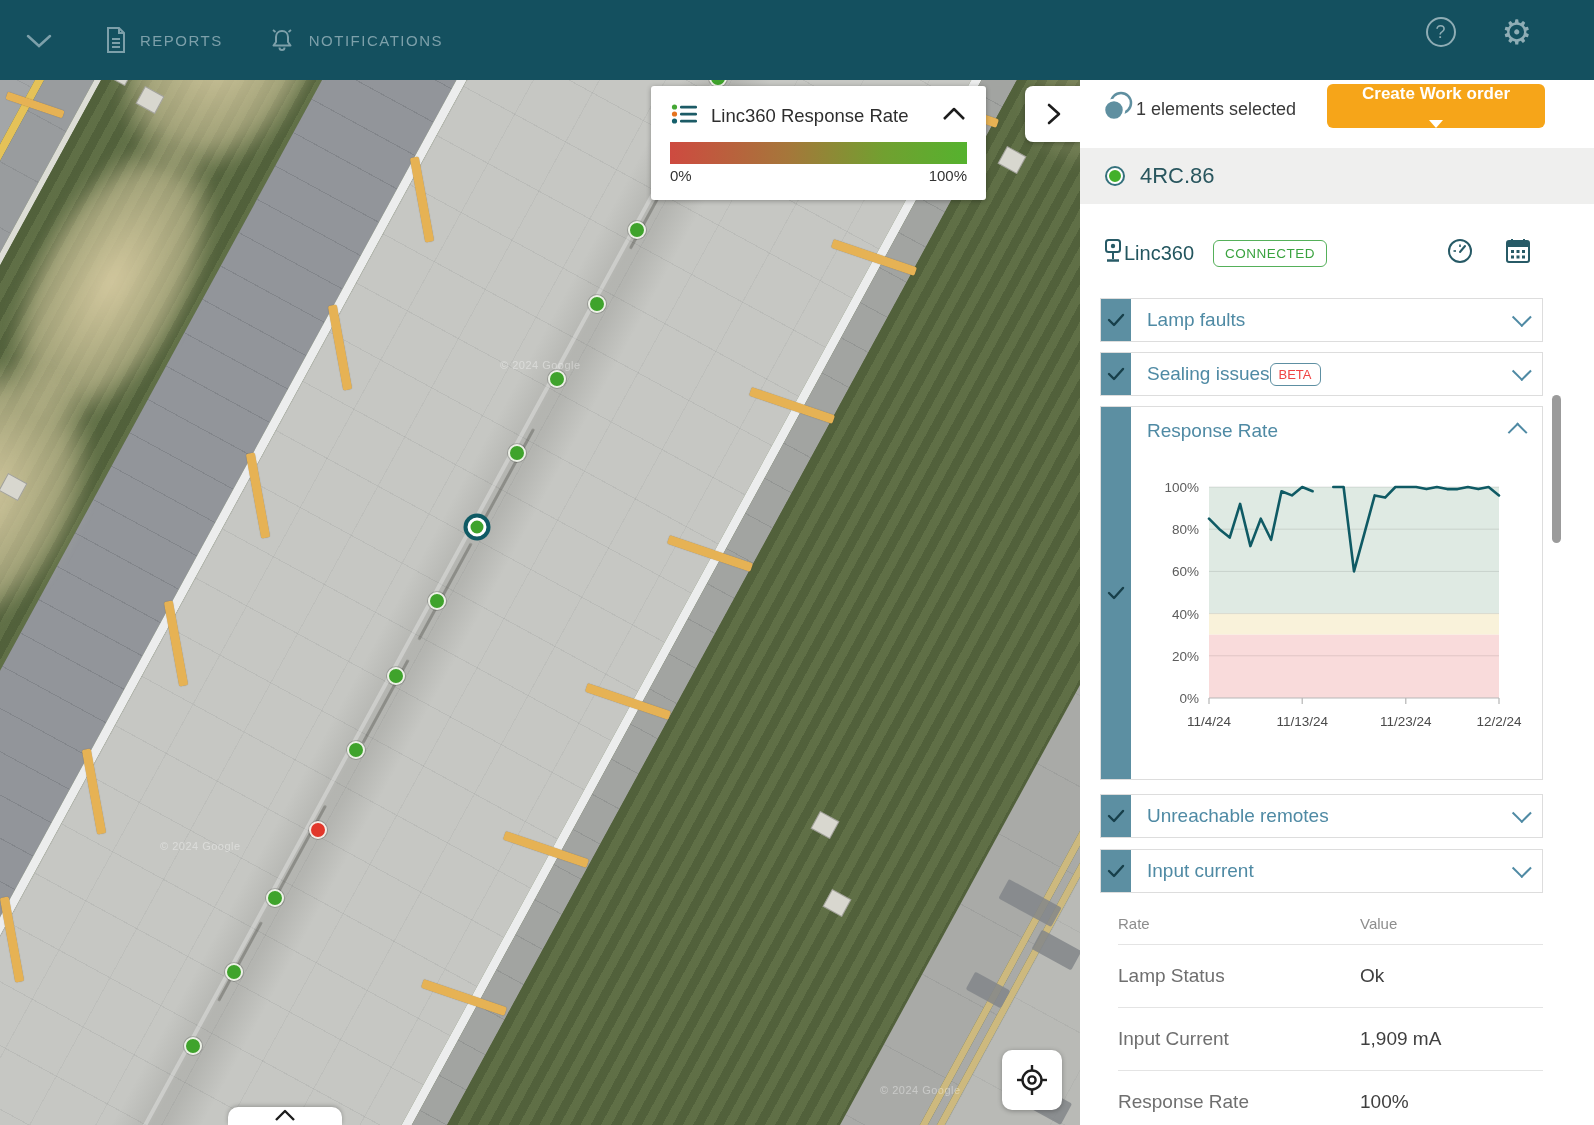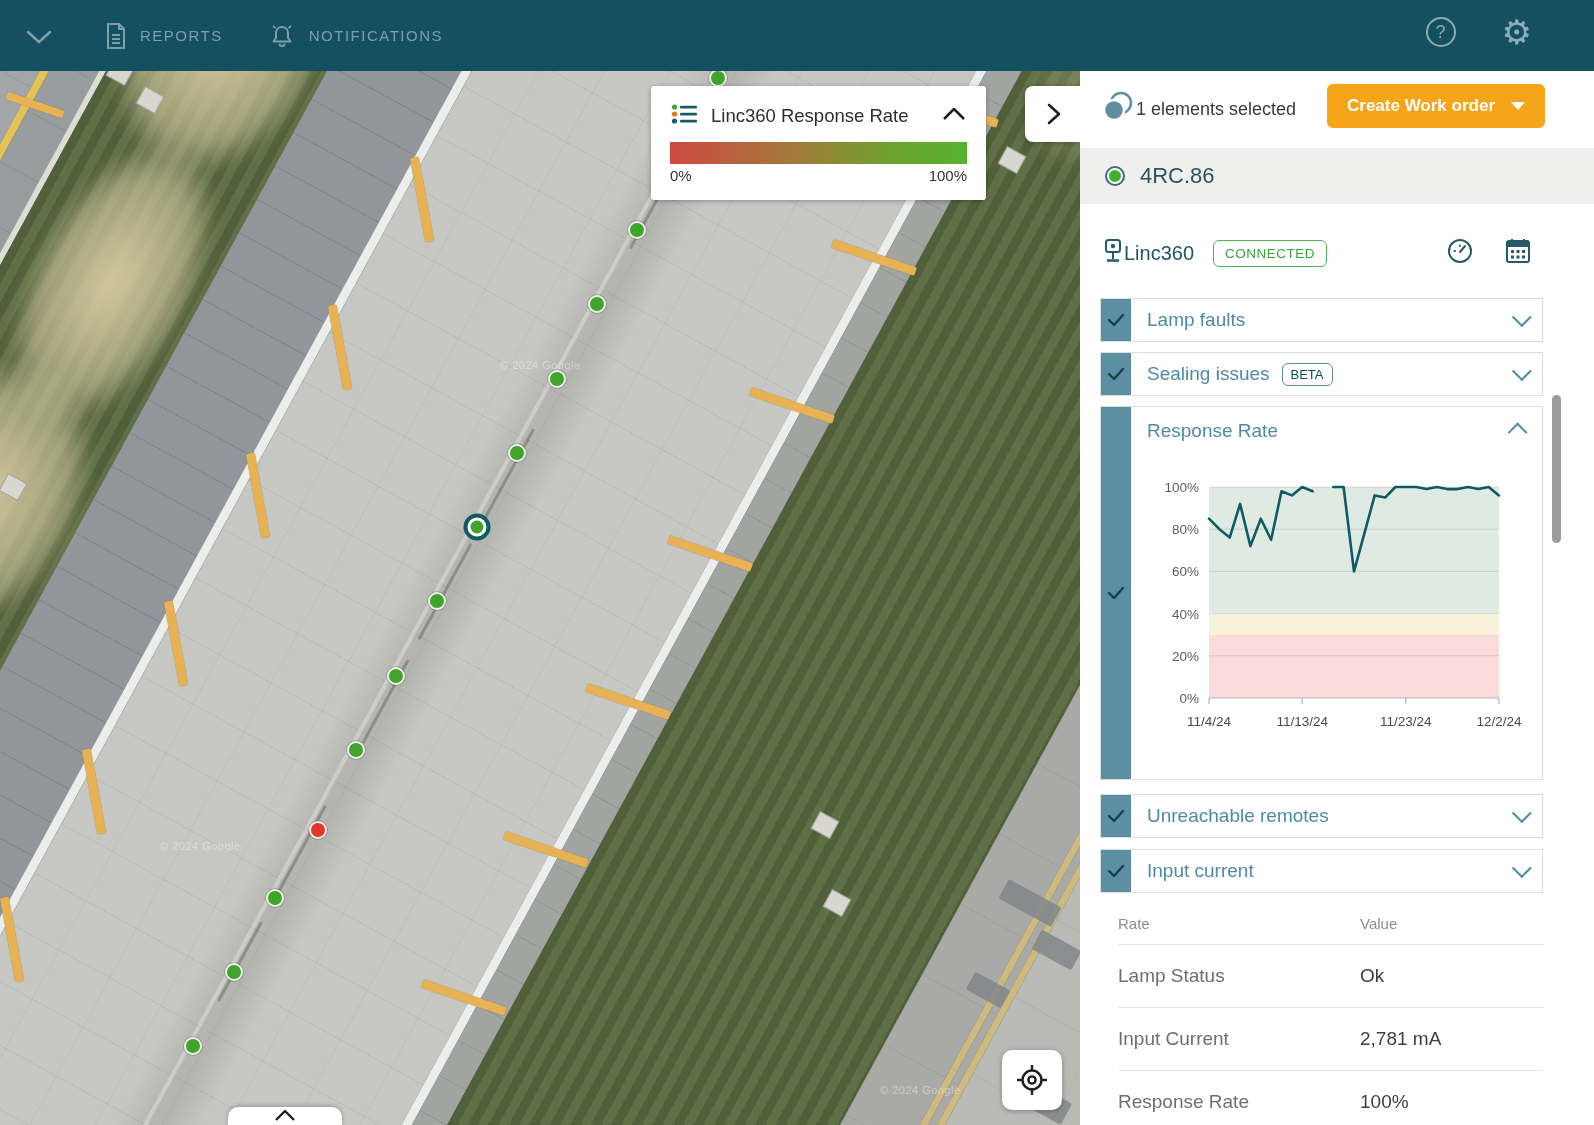--- a/index.html
+++ b/index.html
@@ -1,19 +1,19 @@
 <!DOCTYPE html>
 <html><head>
 <meta charset="utf-8">
 <style>
   * { margin:0; padding:0; box-sizing:border-box; }
   html,body { width:1594px; height:1125px; overflow:hidden; font-family:"Liberation Sans", sans-serif; background:#fff; }
 
   
-  .nav { position:absolute; left:0; top:0; width:1594px; height:71px; background:#14505f; z-index:60; display:flex; align-items:center; }
+  .nav { position:absolute; left:0; top:0; width:1594px; height:80px; background:#14505f; z-index:60; display:flex; align-items:center; }
   .nav-chevron { margin-left:22px; width:34px; height:24px; cursor:pointer; }
   .nav-item { display:flex; align-items:center; gap:12px; margin-left:44px; color:#7da0aa; font-size:15px; letter-spacing:1.5px; cursor:pointer; }
   .nav-item svg { display:block; }
   .nav-right { position:absolute; right:0; top:0; height:64px; display:flex; align-items:center; gap:46px; padding-right:62px; }
   .help-btn { width:30px; height:30px; border:2px solid #8fadb5; border-radius:50%; color:#8fadb5; font-size:18px; display:flex; align-items:center; justify-content:center; cursor:pointer; }
   .gear { font-size:34px; color:#8fadb5; line-height:1; cursor:pointer; }
 
   
   .map { position:absolute; left:0; top:64px; width:1080px; height:1061px; overflow:hidden; background:#5a6a42; }
   .map-rot { position:absolute; left:-723px; top:-837px; width:2400px; height:2600px; transform:rotate(28.6deg); }
@@ -55,39 +55,39 @@
 
   .expand-btn { position:absolute; left:1025px; top:22px; width:55px; height:56px; background:#fff; border-radius:8px 0 0 8px; box-shadow:0 1px 5px rgba(0,0,0,.3); display:flex; align-items:center; justify-content:center; cursor:pointer; z-index:20; }
   .locate-btn { position:absolute; left:1002px; top:986px; width:60px; height:60px; background:#fff; border-radius:10px; box-shadow:0 1px 5px rgba(0,0,0,.3); display:flex; align-items:center; justify-content:center; cursor:pointer; z-index:20; }
   .drawer-handle { position:absolute; left:228px; top:1043px; width:114px; height:18px; background:#fff; border-radius:10px 10px 0 0; box-shadow:0 -1px 4px rgba(0,0,0,.25); display:flex; justify-content:center; cursor:pointer; z-index:20; }
 
   
   .panel { position:absolute; left:1080px; top:64px; width:514px; height:1061px; background:#fff; z-index:30; }
   .panel-header { position:absolute; left:0; top:0; width:514px; height:84px; background:#fff; }
   .sel-wrap { position:absolute; left:20px; top:26px; display:flex; align-items:center; }
   .sel-text { font-size:18px; color:#3a3a3a; }
-  .create-btn { position:absolute; left:247px; top:20px; width:218px; height:44px; background:#f6a519; border:none; border-radius:6px; color:#fff; font-size:17px; font-weight:bold; font-family:"Liberation Sans",sans-serif; display:flex; align-items:center; justify-content:center; gap:16px; cursor:pointer; }
+  .create-btn { position:absolute; left:247px; top:20px; width:218px; height:44px; background:#f6a519; border:none; border-radius:6px; color:#fff; font-size:17px; font-weight:bold; font-family:"Liberation Sans",sans-serif; display:flex; align-items:center; justify-content:center; gap:16px; cursor:pointer;flex-direction:column; }
   .caret-down { width:0; height:0; border-left:7px solid transparent; border-right:7px solid transparent; border-top:8px solid #fff; }
 
   .id-row { position:absolute; left:0; top:84px; width:514px; height:56px; background:#efefee; display:flex; align-items:center; }
   .id-dot { width:16px; height:16px; border-radius:50%; background:#43b02a; border:2px solid #fff; box-shadow:0 0 0 2px #35717c; margin-left:27px; }
   .id-text { font-size:22px; color:#29565e; margin-left:17px; }
 
   .dev-row { position:absolute; left:0; top:161px; width:514px; height:56px; display:flex; align-items:center; }
   .dev-name { font-size:20px; color:#23565f; margin-left:0; }
   .badge { margin-left:19px; border:1.5px solid #55b05a; border-radius:6px; color:#3aa33f; font-size:13.5px; letter-spacing:.5px; padding:5px 11px; }
   .dev-icons { position:absolute; right:62px; display:flex; gap:30px; }
   .dev-icons > div { cursor:pointer; }
 
   .card { position:absolute; left:20px; width:443px; background:#fff; border:1px solid #ddd; border-radius:0; display:flex; overflow:hidden; }
   .card-bar { width:30px; background:#5c8fa2; flex:none; display:flex; align-items:center; justify-content:center; cursor:pointer; }
   .card-body { flex:1; position:relative; }
   .card-title-row { display:flex; align-items:center; height:42px; padding:0 16px; }
   .card-title { font-size:19px; color:#4f8aa4; }
-  .beta { margin-left:12px; border:1.5px solid #5d8fa2; border-radius:6px; color:#0c4a6e; font-size:13px; padding:3px 8px; }
+  .beta { border:1.5px solid #5d8fa2; border-radius:6px; color:#ef4444; font-size:13px; padding:3px 8px; }
   .chev { margin-left:auto; width:14px; height:14px; border-right:2.5px solid #4f8aa4; border-bottom:2.5px solid #4f8aa4; transform:rotate(45deg) translateY(-4px); cursor:pointer; }
   .chev.up { transform:rotate(-135deg) translateY(-2px); }
 
   .table { position:absolute; left:38px; top:845px; width:425px; font-size:19px; color:#6f6f6f; }
   .t-head { display:flex; font-size:15px; color:#8d8d8d; padding:6px 0 12px 0; border-bottom:1px solid #e4e4e4; }
   .t-row { display:flex; padding:20px 0; border-bottom:1px solid #e4e4e4; }
   .t-row:last-child { border-bottom:none; }
   .t-c1 { width:242px; }
   .t-c2 { color:#3f3f3f; }
   .scroll-thumb { position:absolute; left:472px; top:331px; width:9px; height:148px; border-radius:5px; background:#9b9b9b; cursor:pointer; }
@@ -423,21 +423,21 @@
       <span class="t-c1">Rate</span>
       <span>Value</span>
     </div>
     <div id="table-rows">
         <div class="t-row">
           <span class="t-c1">Lamp Status</span>
           <span class="t-c2">Ok</span>
         </div>
         <div class="t-row">
           <span class="t-c1">Input Current</span>
-          <span class="t-c2">2,781 mA</span>
+          <span class="t-c2">1,909 mA</span>
         </div>
         <div class="t-row">
           <span class="t-c1">Response Rate</span>
           <span class="t-c2">100%</span>
         </div>
       </div>
   </div>
 
   <div class="scroll-thumb"></div>
 </aside>

